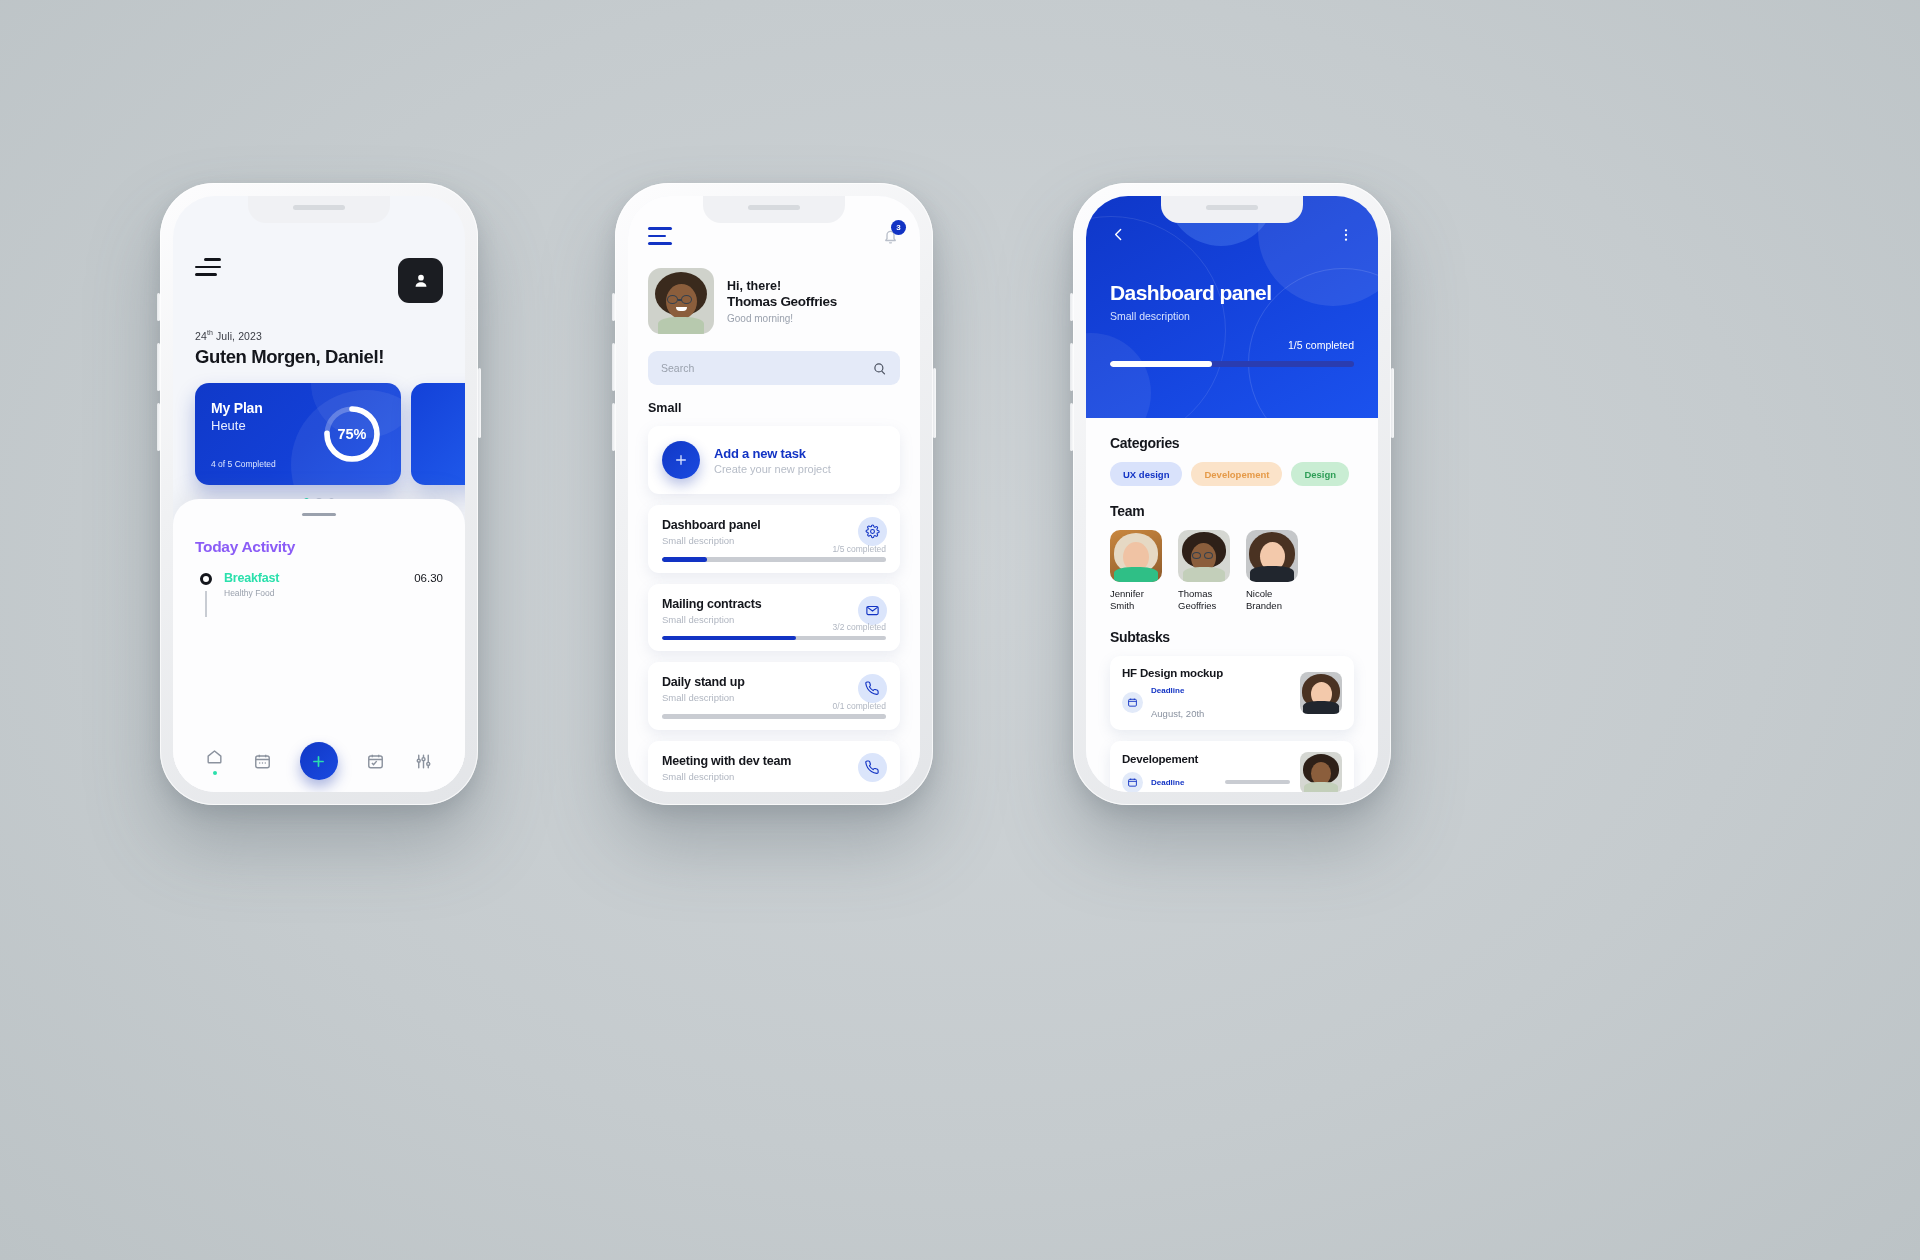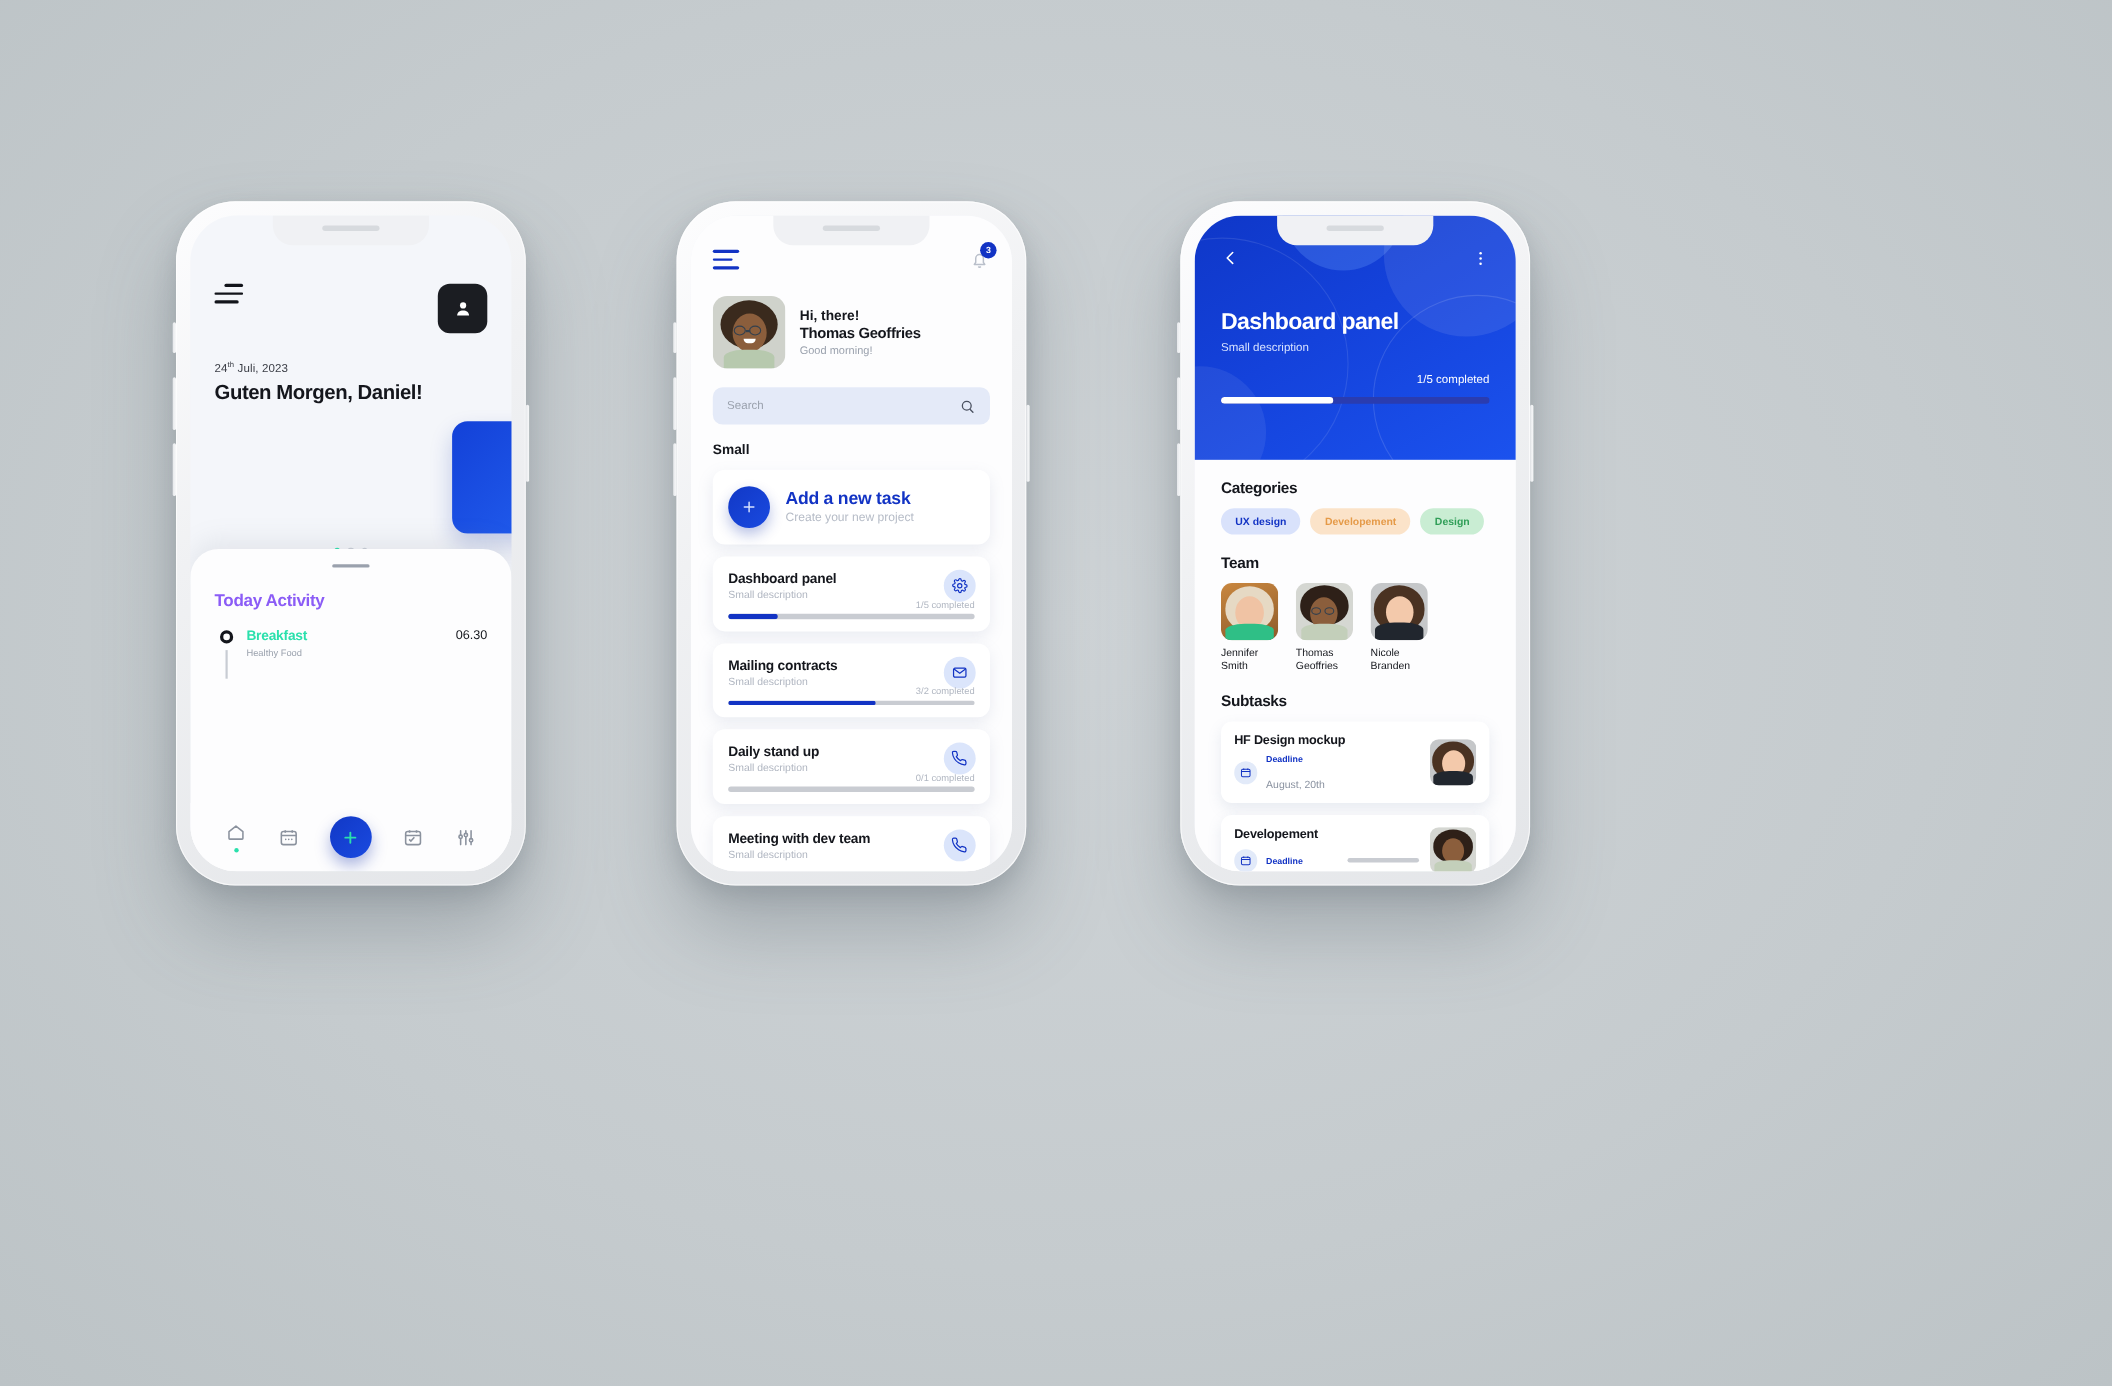--- a/index.html
+++ b/index.html
@@ -170,21 +170,21 @@
     box-shadow: 0 5px 14px rgba(125,140,175,.15);
     padding: 13px 14px 11px 14px; position: relative;
   }
   .addtask { display:flex; align-items:center; gap:14px; padding: 15px 14px; }
   .add-circle {
     width: 38px; height: 38px; border-radius:50%; flex:0 0 38px;
     background: linear-gradient(135deg,#1138c6,#1a4ae0);
     display:flex; align-items:center; justify-content:center;
     box-shadow: 0 6px 13px rgba(20,50,170,.3);
   }
-  .add-title { font-size: 16px; font-weight:bold; color:#1233c4; letter-spacing:-.2px; }
+  .add-title { font-size: 13px; font-weight:bold; color:#1233c4; letter-spacing:-.2px; }
   .add-sub { font-size: 11px; color:#b6bcc7; margin-top:2px; }
   .tk-title { font-size: 12.5px; font-weight:bold; color:#14161c; letter-spacing:-.2px; }
   .tk-sub { font-size: 9.5px; color:#b0b6c1; margin-top:3px; }
   .tk-icon {
     position:absolute; right: 13px; top: 12px; width: 29px; height: 29px; border-radius:50%;
     background:#dbe5fb; display:flex; align-items:center; justify-content:center;
   }
   .tk-comp { position:absolute; right:14px; bottom: 19px; font-size:8.5px; color:#b0b6c1; }
   .tk-bar { margin-top: 11px; height: 4.6px; border-radius: 3px; background:#c9ccd2; overflow:hidden; }
   .tk-bar span { display:block; height:100%; background:#1233c4; border-radius:3px; }
@@ -271,20 +271,34 @@
             </svg>
           </div>
         </div>
 
         <div class="p1-date">
           <span>24</span><sup>th</sup><span> Juli, 2023</span>
         </div>
         <div class="p1-greet">Guten Morgen, Daniel!</div>
 
         <div class="p1-cards">
+          <div class="plan-card">
+            <div class="blob"></div>
+            <div class="blob2"></div>
+            <div class="plan-title">My Plan</div>
+            <div class="plan-sub">Heute</div>
+            <div class="plan-foot">4 of 5 Completed</div>
+            <div class="ring-wrap">
+              <svg width="62" height="62" viewBox="0 0 62 62">
+                <circle cx="31" cy="31" r="25" fill="none" stroke="rgba(255,255,255,.25)" stroke-width="5"></circle>
+                <circle id="p1ring" cx="31" cy="31" r="25" fill="none" stroke="#ffffff" stroke-width="5.6" stroke-linecap="round" transform="rotate(-90 31 31)" stroke-dasharray="157.07963267948966" stroke-dashoffset="39.269908169872416"></circle>
+              </svg>
+              <div class="ring-pct">75%</div>
+            </div>
+          </div>
           <div class="plan-card-2"></div>
         </div>
 
         <div class="dots" id="p1dots">
             <i class="on"></i>
             <i></i>
             <i></i>
           </div>
       </div>
 

